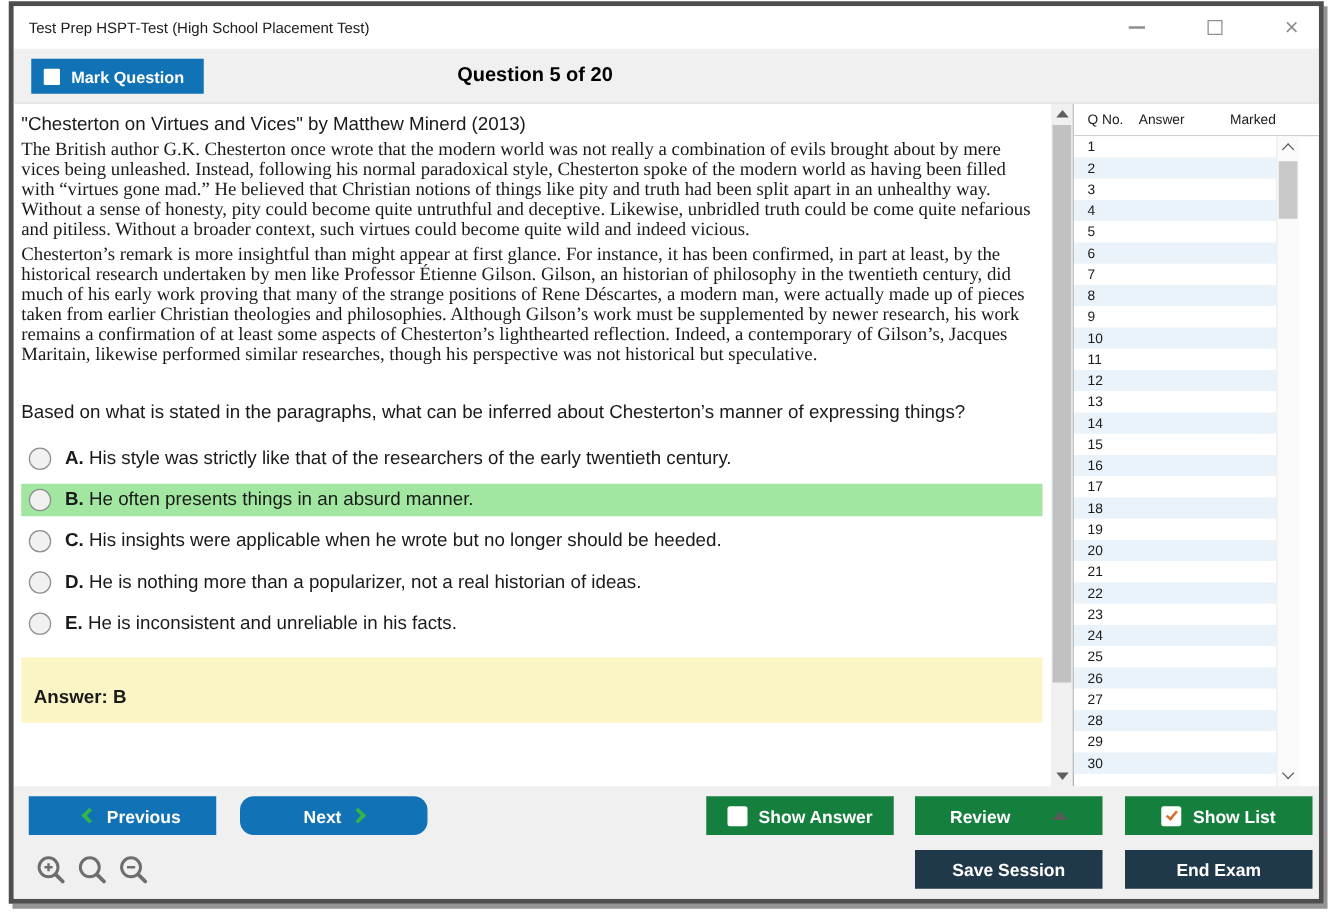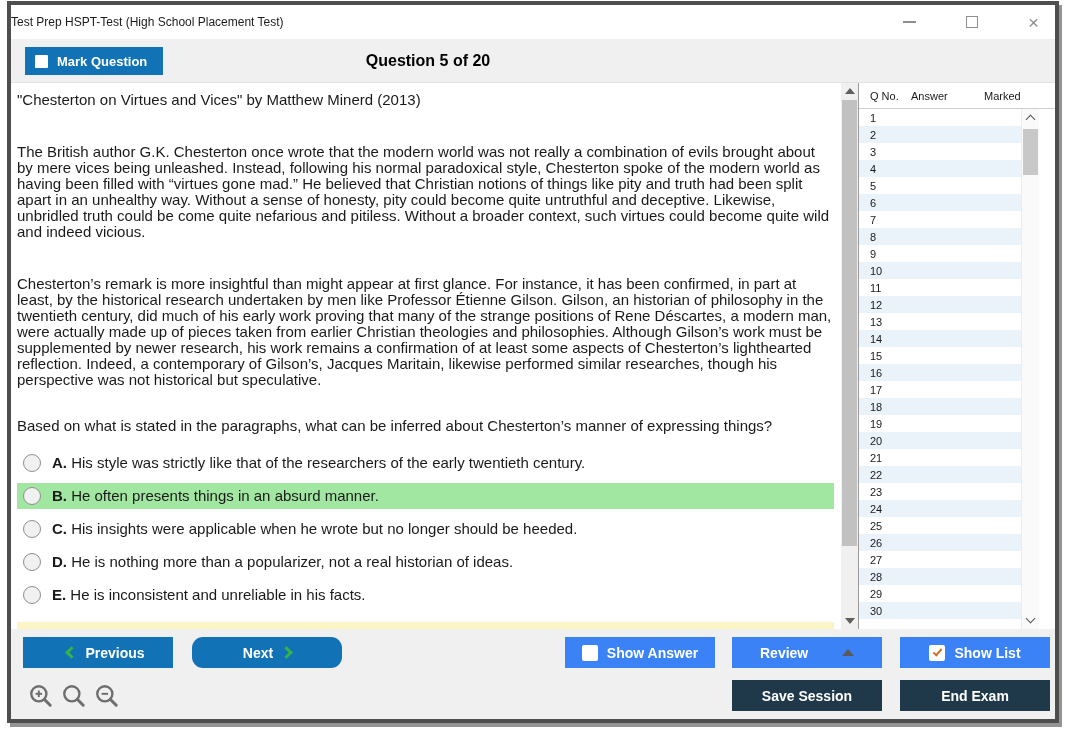--- a/index.html
+++ b/index.html
@@ -5,21 +5,21 @@
   * { margin:0; padding:0; box-sizing:border-box; }
   html,body { width:1075px; height:735px; background:#ffffff; overflow:hidden;
               font-family:"Liberation Sans", sans-serif; }
 
   .window { position:absolute; left:7px; top:1px; width:1052px; height:722px;
             border:4px solid #4e4e4e; background:#fff;
             box-shadow:3px 4px 0 #949494; }
 
   
   .titlebar { height:34px; background:#fff; display:flex; align-items:center;
-              }
+              padding-left:12px; }
   .titlebar .title { font-size:12px; color:#1c1c1c; }
   .win-controls { margin-left:auto; display:flex; align-items:center; gap:50px;
                   margin-right:16px; }
   .win-btn { color:#8f8f8f; font-size:15px; line-height:1; cursor:default; }
   .wc-min { width:13px; height:2px; background:#8f8f8f; }
   .wc-max { width:12px; height:12px; border:1.5px solid #8f8f8f; }
   .wc-close { font-size:19px; color:#8f8f8f; }
 
   
   .headerbar { height:44px; background:#f0f0f0; position:relative;
@@ -32,21 +32,21 @@
   .q-counter { position:absolute; left:0; right:210px; top:0; height:44px;
                display:flex; align-items:center; justify-content:center;
                font-size:16px; font-weight:bold; color:#000; }
 
   
   .mainrow { display:flex; height:546px; }
 
   .content { width:830px; height:546px; background:#fff; padding:8px 7px 0 6px;
              overflow:hidden; font-size:15px; line-height:16px; color:#1a1a1a; }
   .source { margin-top:1px; }
-  .para { margin-top:36px; }
+  .para { margin-top:4px;font-family:Liberation Serif, serif; }
   .question { margin-top:30px; }
   .options { margin-top:16px; }
   .option-row { display:flex; align-items:center; height:26px; margin-bottom:7px;
                 padding-left:6px; cursor:pointer; }
   .option-row.highlighted { background:#a1e7a1; }
   .radio { flex:0 0 18px; width:18px; height:18px; border-radius:50%;
            border:1px solid #8f8f8f; background:#f1f1f1; margin-right:11px; }
   .opt-text b { font-weight:bold; }
   .answer-box { margin-top:14px; height:52px; background:#fbf5c6;
                 padding:24px 0 0 10px; font-weight:bold; font-size:15px; color:#1a1a1a; }
@@ -84,21 +84,21 @@
              transform:rotate(45deg); }
   .sb-thumb { position:absolute; left:1px; top:20px; width:15px; height:46px;
               background:#c8c8c8; }
 
   
   .toolbar { height:90px; background:#f0f0f0; position:relative; }
   .tb-btn { position:absolute; height:31px; width:150px; display:flex;
             align-items:center; justify-content:center; gap:9px;
             font-size:14px; font-weight:bold; color:#fff; cursor:pointer; }
   .blue { background:#1173b6; }
-  .orange { background:#3b82f6; }
+  .orange { background:#15803d; }
   .navy { background:#20394a; }
   .chv { width:9px; height:9px; display:inline-block; }
   .chv-left { border-left:3px solid #35b44a; border-bottom:3px solid #35b44a;
               transform:rotate(45deg); }
   .chv-right { border-right:3px solid #35b44a; border-top:3px solid #35b44a;
               transform:rotate(45deg); }
   .tb-cbox { width:16px; height:16px; background:#fff; border-radius:2px;
              display:flex; align-items:center; justify-content:center; }
   .tb-check { width:5px; height:9px; border-right:2.5px solid #d4702a;
               border-bottom:2.5px solid #d4702a; transform:rotate(40deg);

